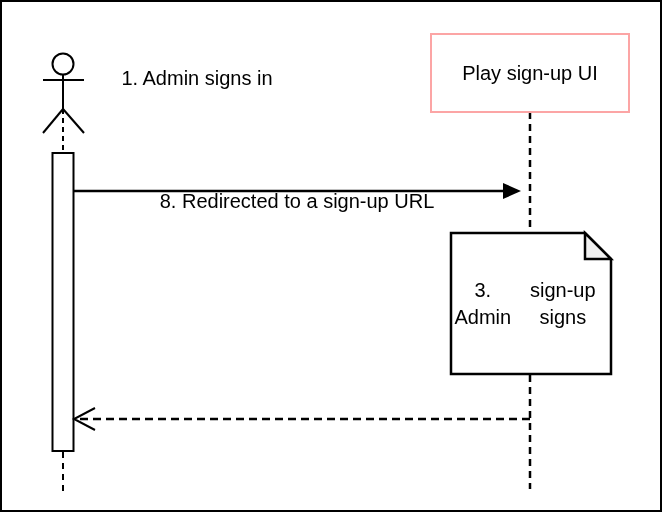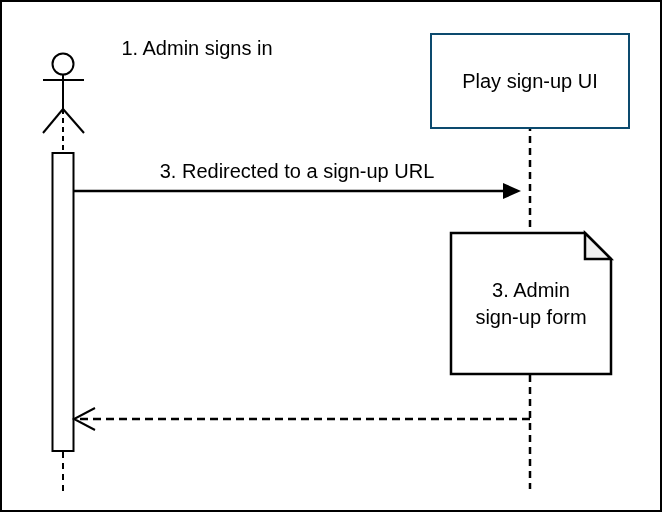--- a/index.html
+++ b/index.html
@@ -14,45 +14,46 @@
     color: #000000;
     overflow: hidden;
   }
   .canvas svg { position: absolute; left: 0; top: 0; }
   .label {
     position: absolute;
     font-size: 20px;
     line-height: 27px;
     white-space: nowrap;
     text-align: center;
+    margin-top: 30px;
   }
   .step1-label {
     left: 95px; top: 33px; width: 200px;
   }
   .participant-box {
     position: absolute;
     left: 428px; top: 31px;
-    width: 200px; height: 96px;
+    width: 200px; height: 80px;
     box-sizing: border-box;
-    border: 2px solid #0c4a6e;
+    border: 2px solid #fca5a5;
     background: #ffffff;
     display: flex;
     align-items: center;
     justify-content: center;
     font-size: 20px;
   }
   .msg2-label {
     left: 72px; top: 156px; width: 446px;
   }
   .note-text {
     position: absolute;
     left: 449px; top: 231px;
     width: 160px; height: 141px;
     display: flex;
-    flex-direction: column;
+    flex-direction: row;
     align-items: center;
     justify-content: center;
     font-size: 20px;
     line-height: 27px;
     text-align: center;
   }
   .msg4-label {
     left: 72px; top: 388px; width: 456px;
   }
 </style>
@@ -96,21 +97,21 @@
   </svg>
 
   <div class="label step1-label">
     <div>1. Admin signs in</div>
   </div>
 
   <div class="participant-box">
     <span>Play sign-up UI</span>
   </div>
 
-  <div class="label msg2-label">3. Redirected to a sign-up URL</div>
+  <div class="label msg2-label">8. Redirected to a sign-up URL</div>
 
   <div class="note-text">
     <div>3. Admin</div>
-    <div>sign-up form</div>
+    <div>sign-up signs</div>
   </div>
 
 
 </div>
 
 </body></html>

